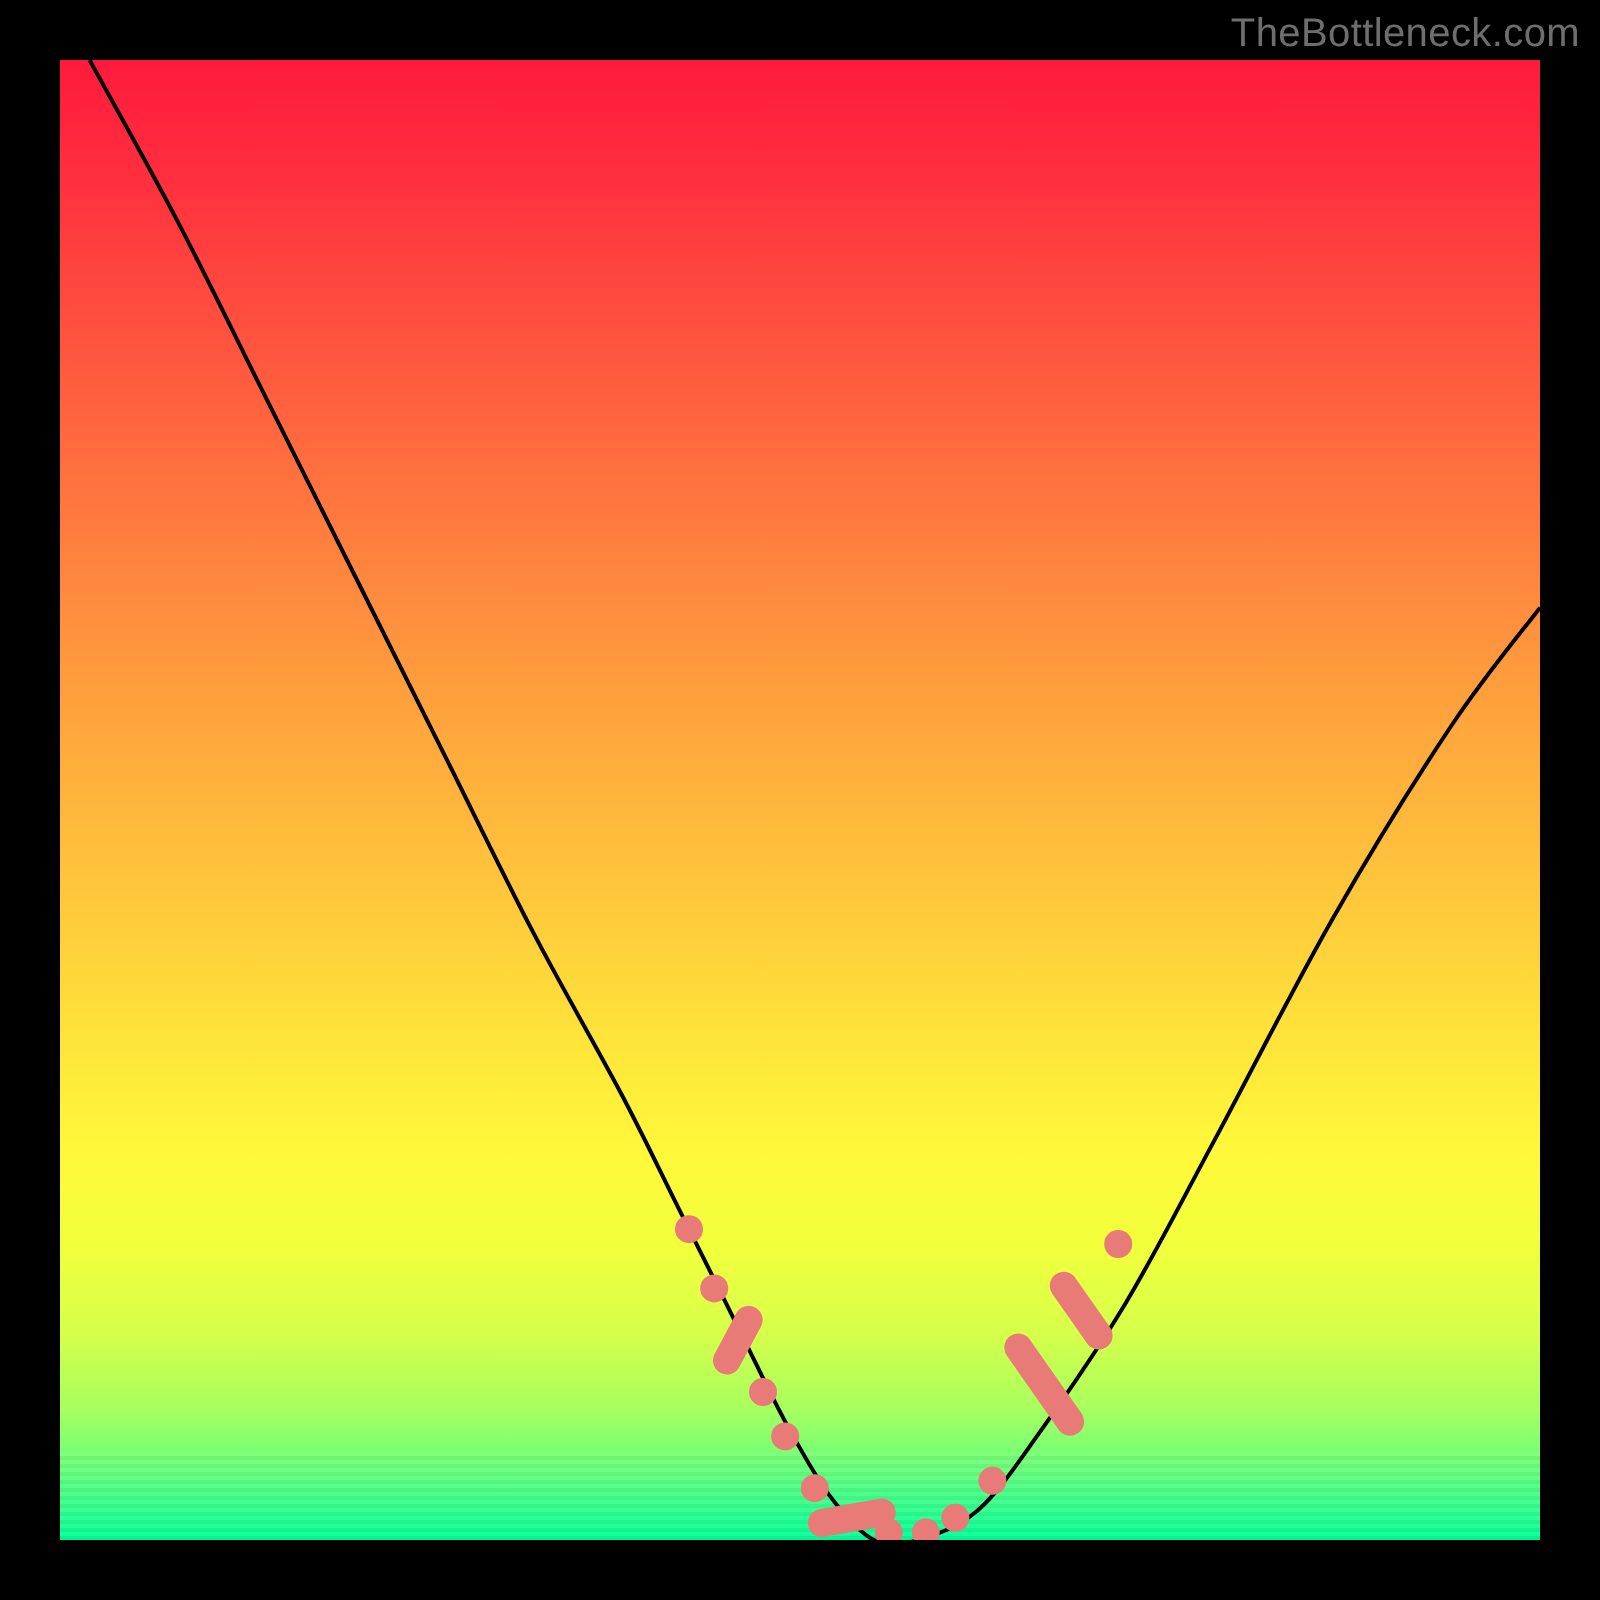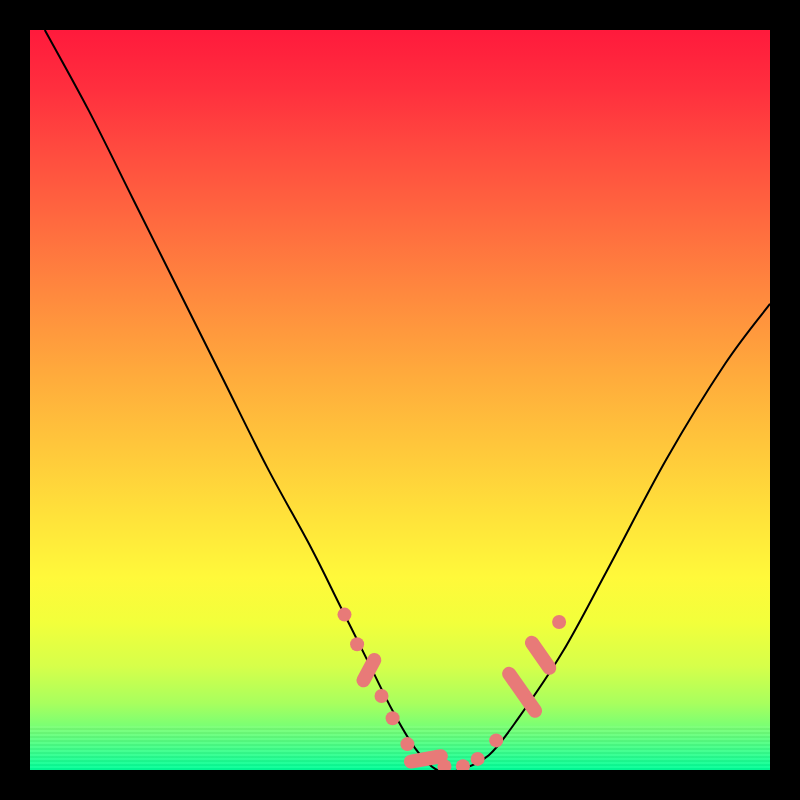--- a/index.html
+++ b/index.html
@@ -87,20 +87,21 @@
   }
   .pill {
     fill: #e87a78;
     stroke: none;
   }
 </style>
 </head>
 <body>
 
 <div class="frame">
+  <div class="watermark">TheBottleneck.com</div>
 
   <div class="plot-area">
     <div class="stripes"></div>
     <svg class="curve-layer" viewBox="0 0 740 740" preserveAspectRatio="none">
       <path id="curve-path" class="curve" d="M 14.8 0.0 C 22.2 13.6 44.4 53.0 59.2 81.4 C 74.0 109.8 88.8 140.6 103.6 170.2 C 118.4 199.8 133.2 229.4 148.0 259.0 C 162.8 288.6 177.6 318.2 192.4 347.8 C 207.2 377.4 222.0 408.2 236.8 436.6 C 251.6 465.0 268.9 494.6 281.2 518.0 C 293.5 541.4 300.9 557.5 310.8 577.2 C 320.7 596.9 331.8 619.1 340.4 636.4 C 349.0 653.7 355.2 667.2 362.6 680.8 C 370.0 694.4 377.4 707.9 384.8 717.8 C 392.2 727.7 399.6 736.3 407.0 740.0 C 414.4 743.7 420.6 742.5 429.2 740.0 C 437.8 737.5 448.9 733.8 458.8 725.2 C 468.7 716.6 476.1 705.5 488.4 688.2 C 500.7 670.9 518.0 646.3 532.8 621.6 C 547.6 596.9 559.9 572.3 577.2 540.2 C 594.5 508.1 616.7 463.7 636.4 429.2 C 656.1 394.7 678.3 358.9 695.6 333.0 C 712.9 307.1 732.6 283.7 740.0 273.8 "></path>
       <g id="marker-group">
           <circle cx="314.5" cy="584.6" r="7" class="dot"></circle>
           <circle cx="327.1" cy="614.2" r="7" class="dot"></circle>
           <rect x="-18.5" y="-7" width="37.0" height="14" rx="7" class="pill" transform="translate(338.9 640.1) rotate(-62)"></rect>
           <circle cx="351.5" cy="666.0" r="7" class="dot"></circle>

